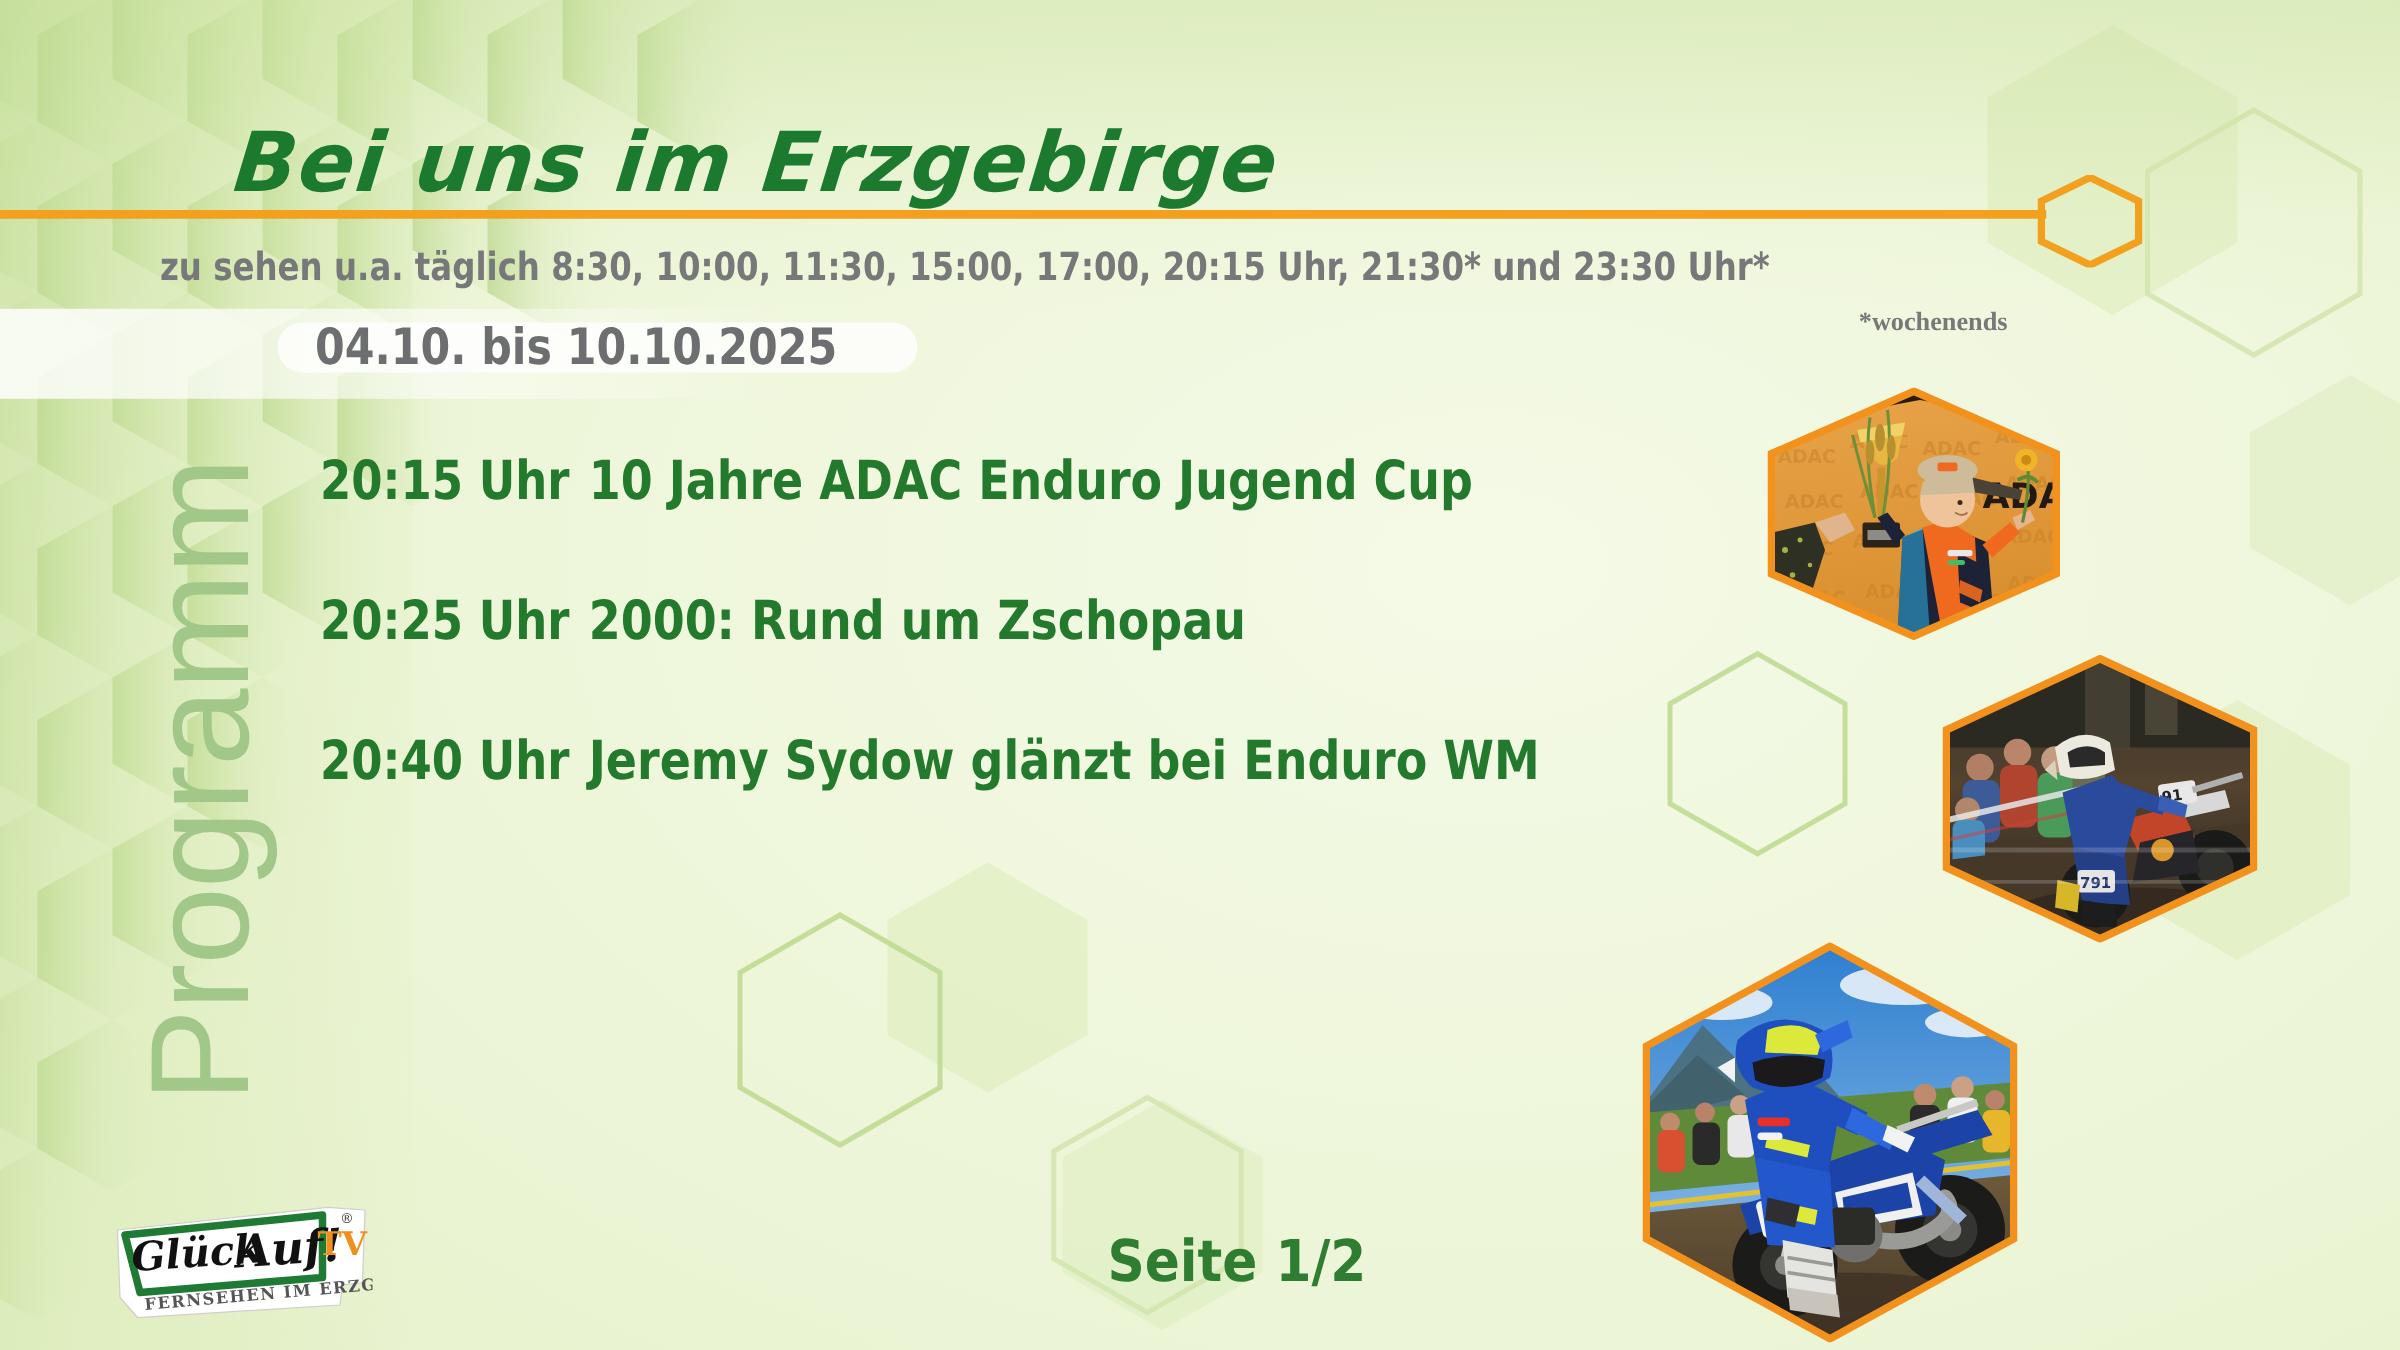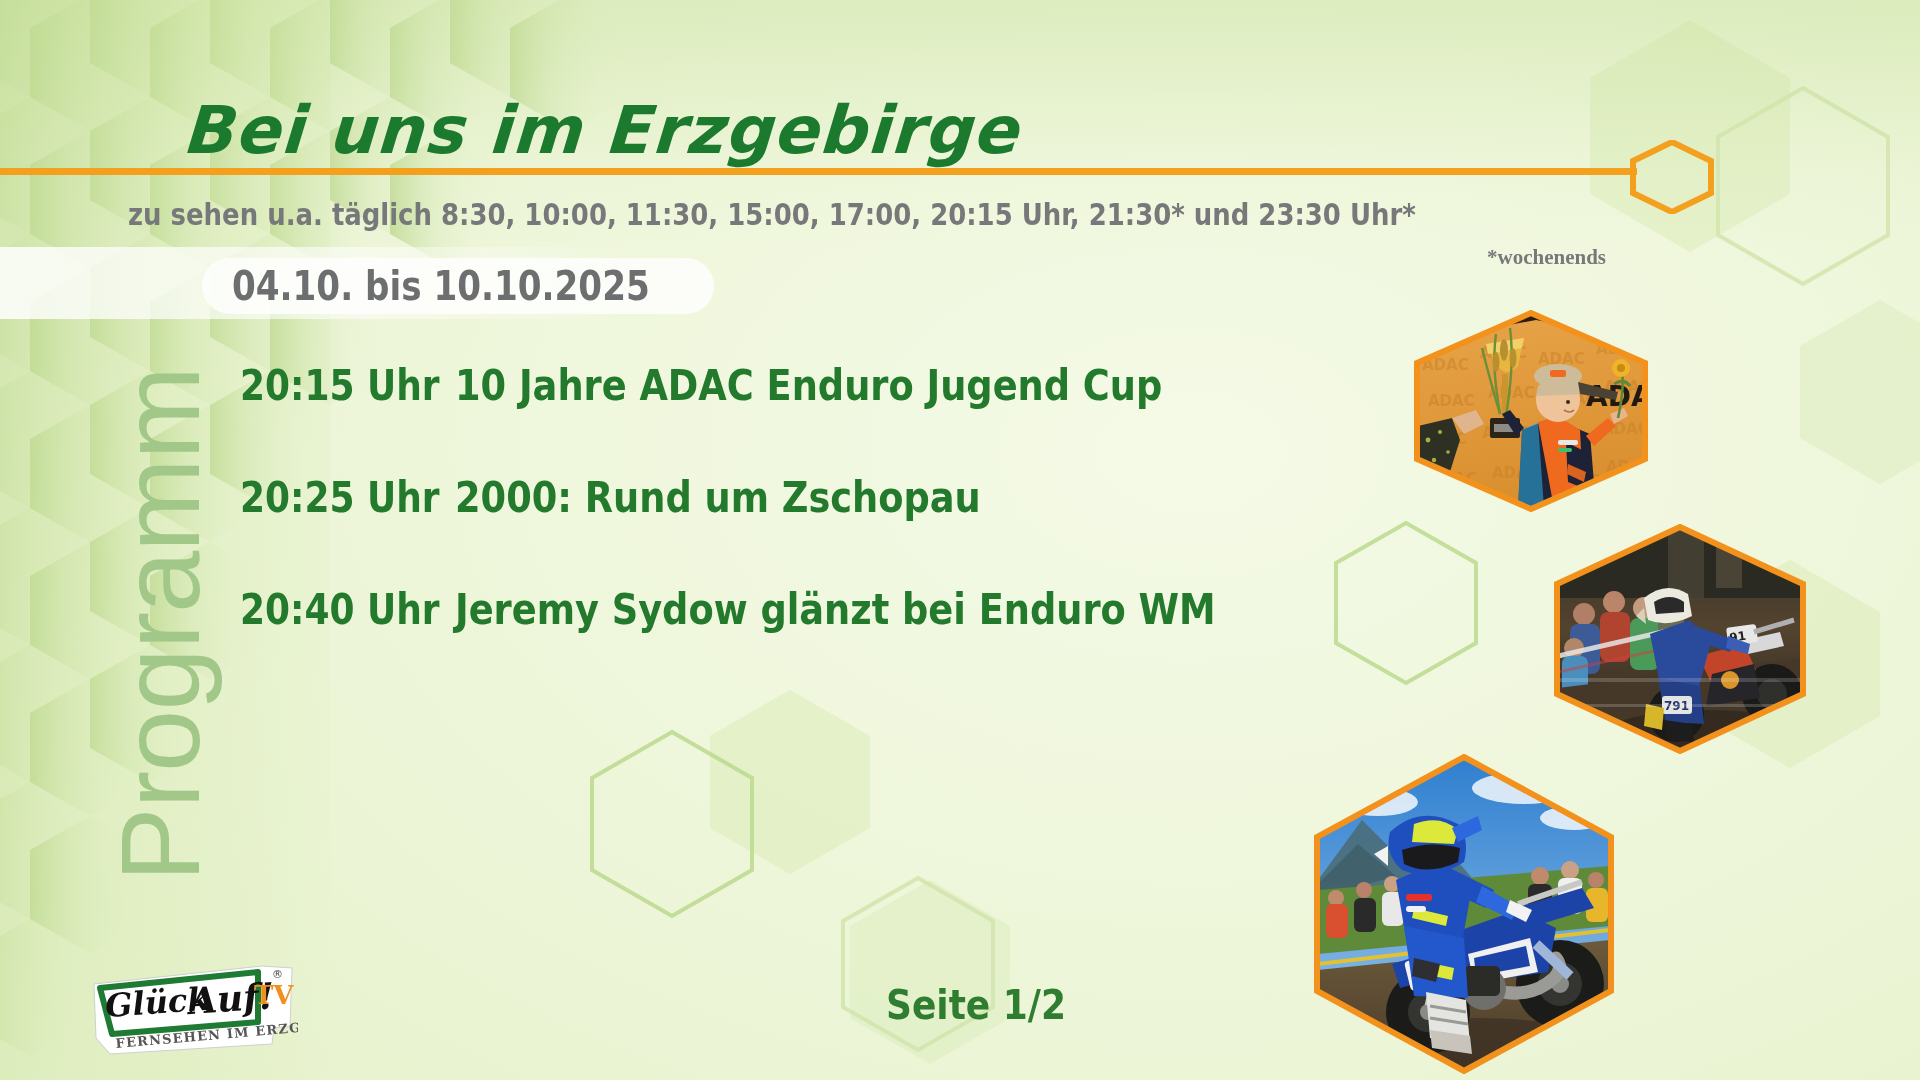--- a/index.html
+++ b/index.html
@@ -71,22 +71,22 @@
   }
   #footnote {
     position:absolute; left:1487px; top:245px;
     font-family:Liberation Serif, serif;
     font-weight:bold; font-size:21px;
     color:#77787a; white-space:nowrap;
   }
 
   
   #datepill {
-    position:absolute; left:202px; top:258px;
-    height:56px; padding:0 42px 0 30px;
+    position:absolute; left:222px; top:258px;
+    height:40px; padding:0 42px 0 30px;
     display:flex; align-items:center;
     background:rgba(255,255,255,.78);
     border-radius:30px;
   }
   #datepill span {
     font-family:"DejaVu Sans Condensed","Liberation Sans Narrow","Liberation Sans", sans-serif;
     font-weight:bold; font-size:40px; color:#6d6e70;
     white-space:nowrap; transform:scaleX(.95); transform-origin:left center;
   }
 
@@ -108,37 +108,38 @@
 
   
   #list { position:absolute; left:240px; top:360px; width:1180px; }
   .row {
     display:flex; align-items:baseline;
     height:112px;
     font-family:"DejaVu Sans Condensed","Liberation Sans Narrow","Liberation Sans", sans-serif;
     font-weight:bold;
     color:#237a2c;
     white-space:nowrap;
+    margin-left:16px;
   }
   .row .time {
     font-size:43px;
     width:215px;
     flex:0 0 215px;
     transform:scaleX(.93); transform-origin:left center;
   }
   .row .title {
     font-size:43px;
     transform:scaleX(.95); transform-origin:left center;
   }
 
   
   #seite {
     position:absolute; left:886px; top:982px;
     font-family:"DejaVu Sans Condensed","Liberation Sans Narrow","Liberation Sans", sans-serif;
-    font-weight:bold; font-size:40px; color:#2f7d31;
+    font-weight:bold; font-size:46px; color:#2f7d31;
     white-space:nowrap;
   }
 
   
   #logo {
     position:absolute; left:86px; top:962px;
     width:212px; height:94px;
   }
 
   

